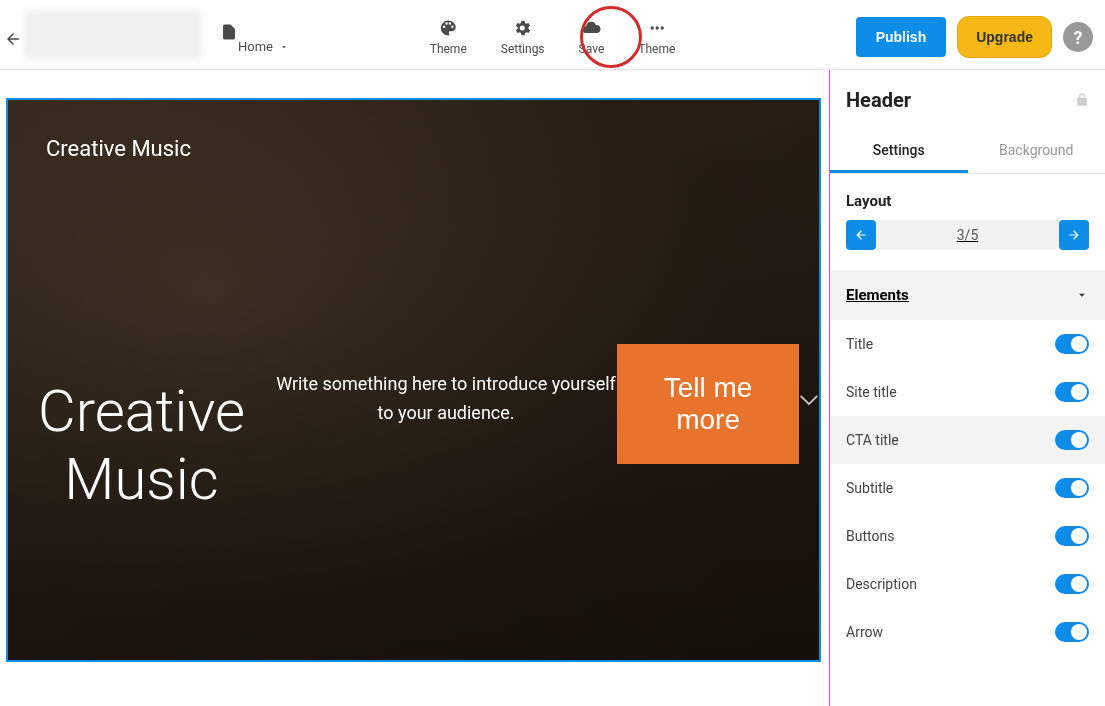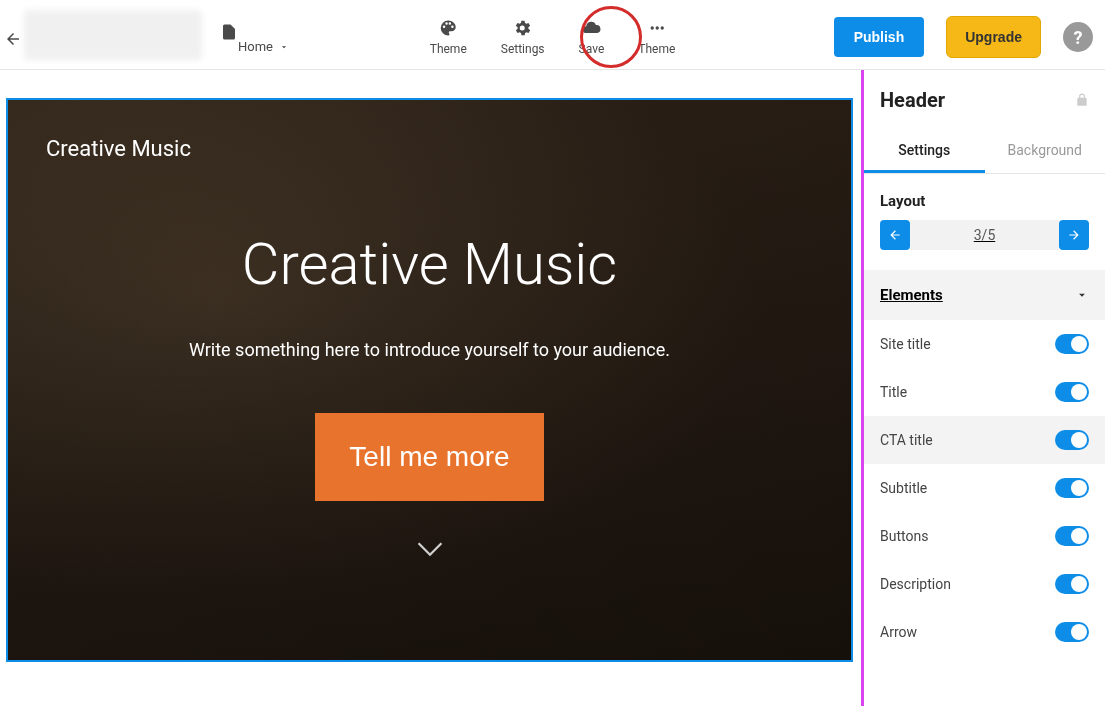--- a/index.html
+++ b/index.html
@@ -9,36 +9,36 @@
 .back-arrow { position: absolute; left: 4px; top: 30px; color: #4a4a4a; }
 .logo-blur { width: 178px; height: 50px; background: #f0f0f0; margin-left: 12px; filter: blur(3px); border-radius: 4px; }
 .home-drop { display: flex; flex-direction: row; align-items: center; margin-left: 18px; color: #4a4a4a; font-size: 13px; }
 .home-drop .row { display: flex; align-items: center; gap: 6px; margin-top: 24px; }
 
 .toolbar-center { position: absolute; left: 50%; transform: translateX(-50%); display: flex; gap: 34px; top: 18px; }
 .tb-item { display: flex; flex-direction: column; align-items: center; gap: 4px; font-size: 12px; color: #4a4a4a; cursor: pointer; }
 .tb-item svg { width: 20px; height: 20px; fill: #4a4a4a; }
 .save-highlight { position: absolute; width: 62px; height: 62px; border: 3px solid #d42b2b; border-radius: 50%; left: 580px; top: 6px; }
 
-.actions-right { position: absolute; right: 12px; top: 16px; display: flex; gap: 22px; align-items: center; }
+.actions-right { position: absolute; right: 12px; top: 16px; display: flex; gap: 11px; align-items: center; }
 .btn-publish { background: #0d8ce8; color: #fff; border: none; padding: 12px 20px; font-size: 14px; font-weight: 600; border-radius: 4px; cursor: pointer; }
-.btn-upgrade { background: #f5b817; color: #333; border: 1px solid #e0a800; padding: 12px 18px; font-size: 14px; font-weight: 600; border-radius: 6px; cursor: pointer; }
+.btn-upgrade { background: #f5b817; color: #333; border: 1px solid #e0a800; padding: 12px 18px; font-size: 14px; font-weight: 600; border-radius: 12px; cursor: pointer; }
 .help-circle { width: 30px; height: 30px; background: #999; border-radius: 50%; display: flex; align-items: center; justify-content: center; color: #fff; font-weight: bold; font-size: 18px; }
 
 .main { display: flex; height: 636px; }
 .canvas { flex: 1; padding: 28px 8px 0 6px; position: relative; }
-.stage { width: 100%; height: 564px; border: 2px solid #0d8ce8; position: relative; overflow: hidden; background: linear-gradient(rgba(40,30,20,0.55), rgba(20,15,10,0.7)), radial-gradient(ellipse at 25% 35%, rgba(180,150,110,0.4), transparent 60%), linear-gradient(135deg, #3a2e22 0%, #2a1f18 40%, #1a120d 100%); color: #fff; display: flex; flex-direction: column; align-items: center; }
+.stage { width: 100%; height: 564px; border: 2px solid #0d8ce8; position: relative; overflow: hidden; background: linear-gradient(rgba(40,30,20,0.55), rgba(20,15,10,0.7)), radial-gradient(ellipse at 25% 35%, rgba(180,150,110,0.4), transparent 60%), linear-gradient(135deg, #3a2e22 0%, #2a1f18 40%, #1a120d 100%); color: #fff; display: flex; flex-direction: row; align-items: center; }
 .site-title { position: absolute; top: 36px; left: 38px; font-size: 22px; font-weight: 400; }
 .hero-title { font-size: 58px; font-weight: 300; margin-top: 130px; text-align: center; }
 .hero-sub { font-size: 24px; font-weight: 300; margin-top: 28px; }
 .hero-desc { font-size: 18px; font-weight: 400; margin-top: 38px; text-align: center; max-width: 540px; line-height: 1.6; }
 .cta { background: #e8732c; color: #fff; border: none; padding: 28px 34px; font-size: 28px; border-radius: 0; margin-top: 48px; cursor: pointer; }
 .chevron-down { margin-top: 40px; opacity: 0.8; }
 
-.sidebar { width: 244px; border-left: 3px solid #d946ef; display: flex; flex-direction: column; padding-top: 18px; overflow-y: auto; }
+.sidebar { width: 276px; border-left: 1px solid #d946ef; display: flex; flex-direction: column; padding-top: 18px; overflow-y: auto; }
 .sb-header { display: flex; align-items: center; justify-content: space-between; padding: 0 16px 18px; }
 .sb-title { font-size: 20px; font-weight: 700; color: #222; }
 .tabs { display: flex; border-bottom: 1px solid #e5e5e5; }
 .tab { flex: 1; text-align: center; padding: 12px 0; font-size: 14px; color: #999; cursor: pointer; }
 .tab.active { color: #222; border-bottom: 3px solid #0d8ce8; font-weight: 500; }
 
 .section-label { font-size: 15px; font-weight: 700; padding: 18px 16px 10px; color: #222; }
 .layout-nav { display: flex; align-items: center; gap: 0; padding: 0 16px; text-decoration: underline; }
 .nav-btn { width: 30px; height: 30px; background: #0d8ce8; color: #fff; border: none; border-radius: 4px; display: flex; align-items: center; justify-content: center; cursor: pointer; }
 .nav-count { flex: 1; text-align: center; background: #f2f2f2; line-height: 30px; font-size: 14px; color: #555; }
@@ -149,25 +149,25 @@
         </button>
     </div>
     <div class="elements-head">
       <span>Elements</span>
       <svg width="14" height="14" viewBox="0 0 24 24">
           <path fill="#333" d="M7 10l5 5 5-5z"></path>
         </svg>
     </div>
     <div id="elements-list">
         <div class="elem-row">
-          <span>Site title</span>
+          <span>Title</span>
           <div class="toggle"></div>
         </div>
         <div class="elem-row">
-          <span>Title</span>
+          <span>Site title</span>
           <div class="toggle"></div>
         </div>
         <div class="elem-row sel">
           <span>CTA title</span>
           <div class="toggle"></div>
         </div>
         <div class="elem-row">
           <span>Subtitle</span>
           <div class="toggle"></div>
         </div>

